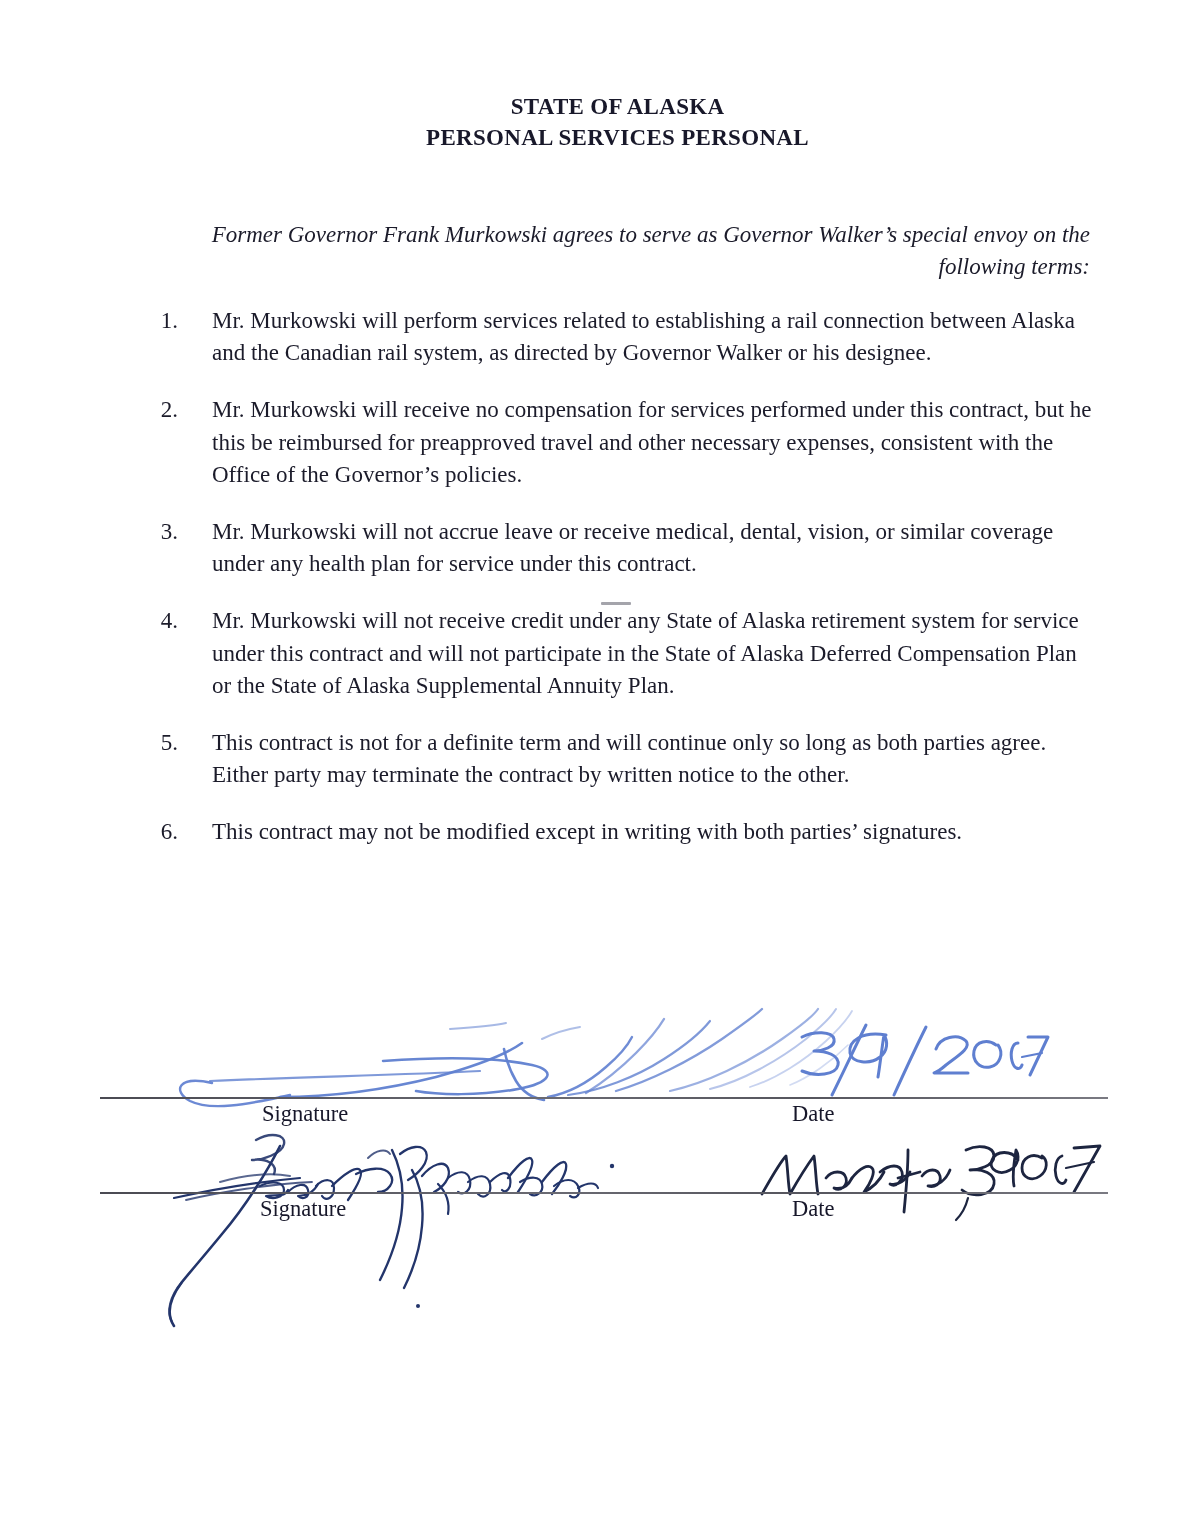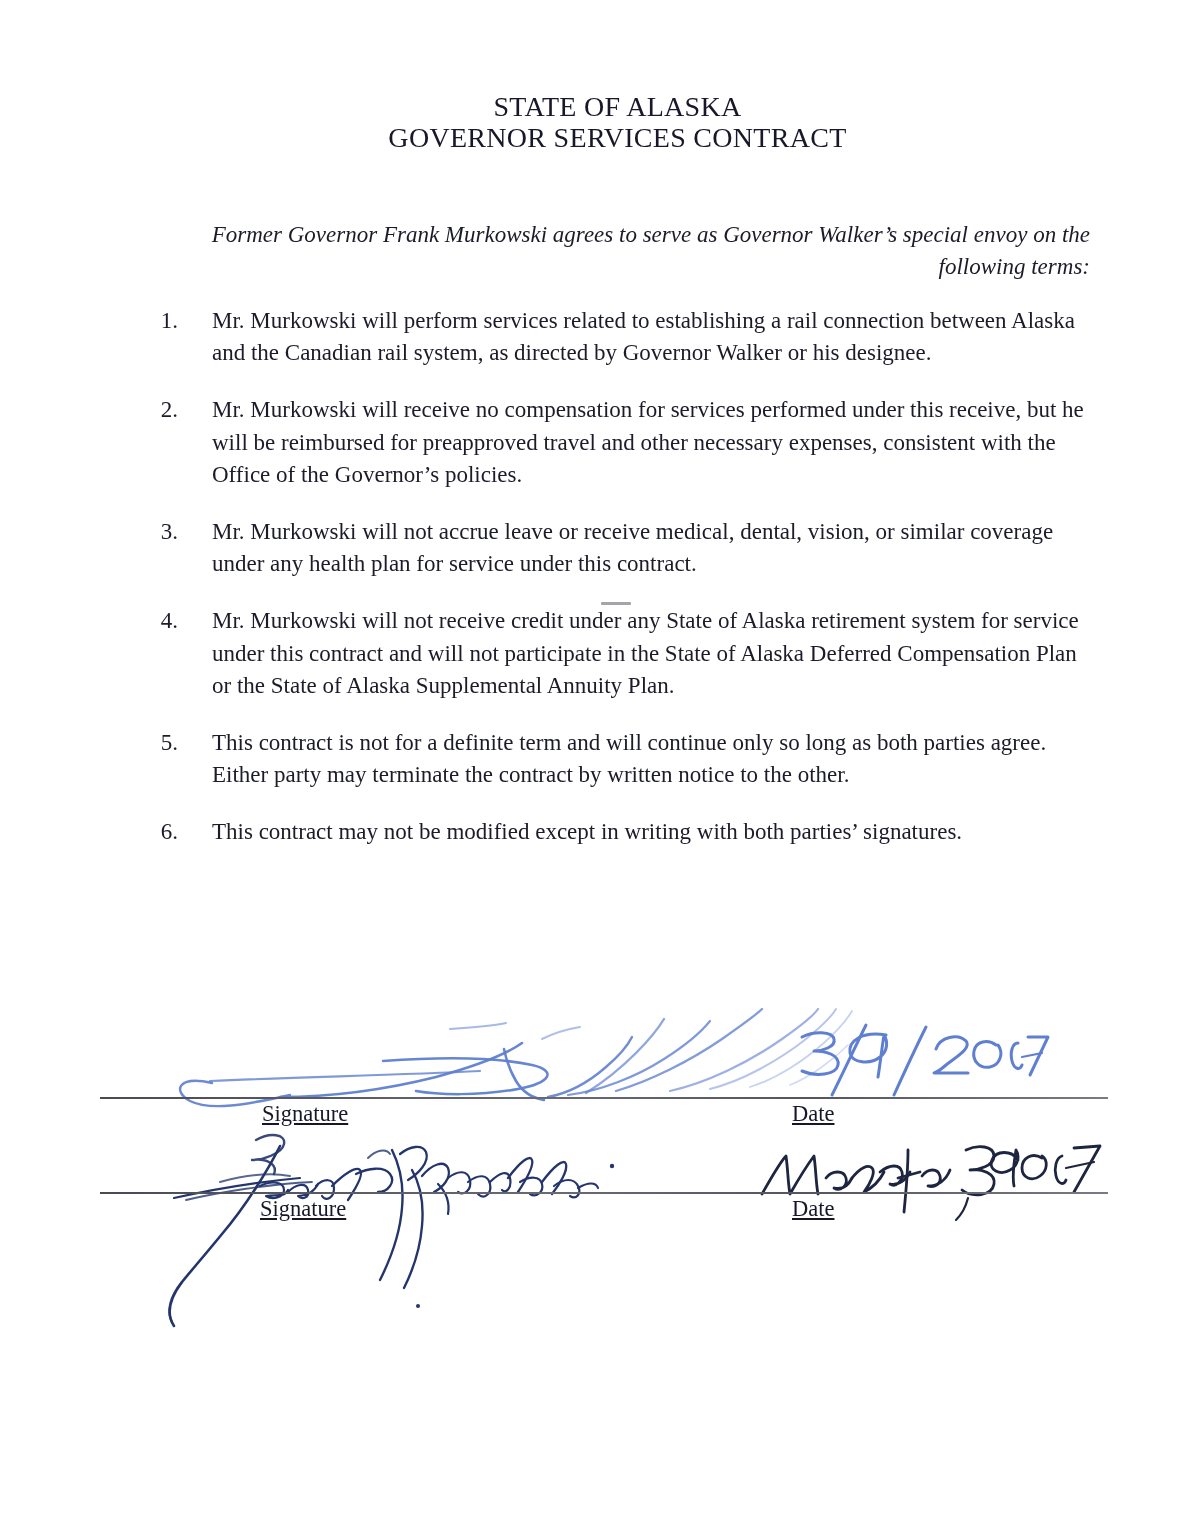--- a/index.html
+++ b/index.html
@@ -19,22 +19,22 @@
 
   
   .header {
     position: absolute;
     left: 0;
     top: 92px;
     width: 1200px;
     text-align: center;
   }
   .header .hline {
-    font-weight: normal;
-    font-size: 28px;
+    font-weight: bold;
+    font-size: 23px;
     letter-spacing: 0.3px;
     line-height: 30.5px;
     color: #18182a;
     white-space: nowrap;
     padding-left: 35px;
   }
 
   
   .intro {
     position: absolute;
@@ -105,55 +105,54 @@
   }
   .rule.r1 { left: 100px; top: 1097px; width: 1008px; }
   .rule.r2 { left: 100px; top: 1192px; width: 1008px; }
 
   .caption {
     position: absolute;
     font-size: 22.5px;
     line-height: 26px;
     color: #17172a;
     font-family: "Liberation Serif", "DejaVu Serif", serif;
-    text-decoration: underline;
   }
   .cap-sig1  { left: 262px; top: 1101px; }
   .cap-date1 { left: 792px; top: 1101px; }
   .cap-sig2  { left: 260px; top: 1196px; }
   .cap-date2 { left: 792px; top: 1196px; }
 
   .ink {
     position: absolute;
     pointer-events: none;
   }
   .ink svg { display: block; overflow: visible; }
 </style>
 </head>
 <body>
 
 <div class="page">
 
   <div class="header">
     <div class="hline">STATE OF ALASKA</div>
-    <div class="hline">GOVERNOR SERVICES CONTRACT</div>
+    <div class="hline">PERSONAL SERVICES PERSONAL</div>
   </div>
 
   <div class="intro">Former Governor Frank Murkowski agrees to serve as Governor Walker’s special envoy on the following terms:</div>
 
   <div class="clauses">
 
     <div class="clause">
       <div class="num">1.</div>
       <div class="body">Mr. Murkowski will perform services related to establishing a rail connection between Alaska and the Canadian rail system, as directed by Governor Walker or his designee.</div>
     </div>
 
     <div class="clause">
       <div class="num">2.</div>
-      <div class="body">Mr. Murkowski will receive no compensation for services performed under this receive, but he will be reimbursed for preapproved travel and other necessary expenses, consistent with the Office of the Governor’s policies.</div>
+      <div class="body">Mr. Murkowski will receive no compensation for services performed under this contract, but he this be reimbursed for preapproved travel and other necessary expenses, consistent with the Office of the Governor’s policies.</div>
     </div>
 
     <div class="clause">
       <div class="num">3.</div>
       <div class="body">Mr. Murkowski will not accrue leave or receive medical, dental, vision, or similar coverage under any health plan for service under this contract.</div>
     </div>
 
     <div class="clause">
       <div class="artifact"></div>
       <div class="num">4.</div>

